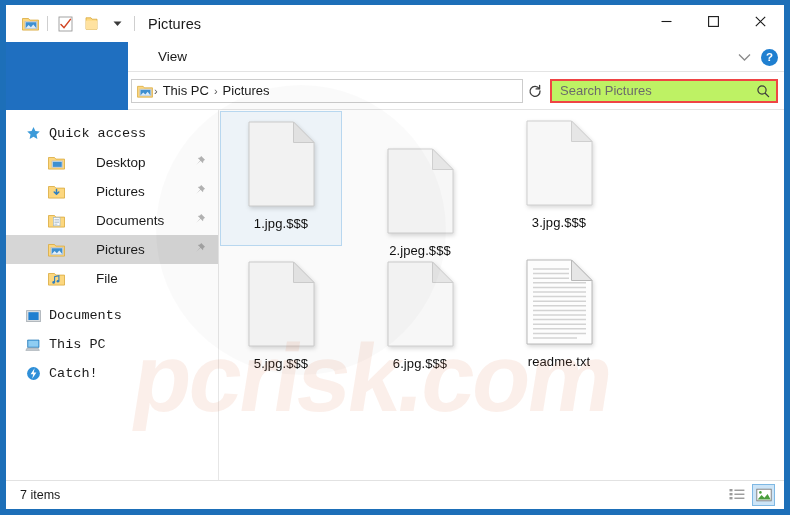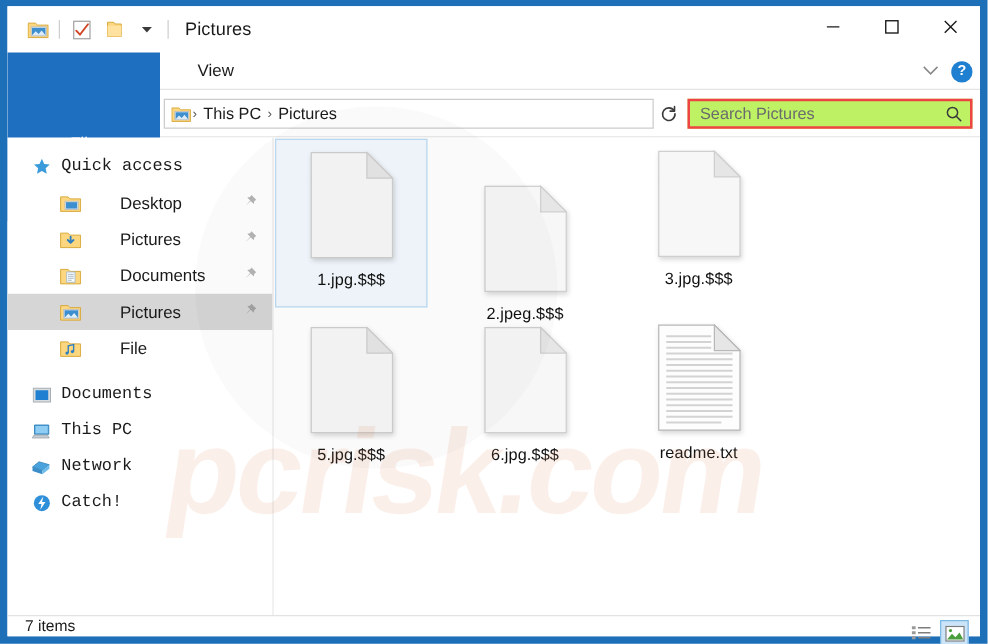--- a/index.html
+++ b/index.html
@@ -156,21 +156,21 @@
   .doc {
     width: 67px; height: 86px; position: relative;
     filter: drop-shadow(1px 2px 2px rgba(0,0,0,.16));
   }
   .fname {
     margin-top: 9px; font-size: 13px; color: #101010;
     white-space: nowrap; text-align: right; letter-spacing: .1px;
   }
   
   .statusbar {
-    height: 17px; flex: 0 0 auto; background: #ffffff;
+    height: 29px; flex: 0 0 auto; background: #ffffff;
     border-top: 1px solid #e2e2e2;
     display: flex; align-items: center; position: relative;
     padding-left: 14px;
   }
   .status-text { font-size: 12.5px; color: #1a1a1a; }
   .viewbtns {
     position: absolute; right: 9px; top: 3px;
     display: flex; gap: 4px; align-items: center;
   }
   .viewbtn {
@@ -429,30 +429,20 @@
         <span class="nav-ico">
           <svg width="16" height="14" viewBox="0 0 16 14">
             <path d="M2.6 2h11.4v7.4H2.6z" fill="#4fa3e0" stroke="#2f7fb8" stroke-width="0.7"></path>
             <path d="M3.4 2.8h9.8v5.8H3.4z" fill="#8fcdf2"></path>
             <path d="M0.8 12.4h13.6l-1.4-2.4H2.2z" fill="#c5ccd2" stroke="#9aa3aa" stroke-width="0.6"></path>
           </svg>
         </span>
         <span class="nav-label">This PC</span>
       </div>
 
-      <div class="nav-item lvl-root">
-        <span class="nav-ico">
-          <svg width="16" height="14" viewBox="0 0 16 14">
-            <path d="M1 6.6l5.2-4.2 8.2 2.4-5.4 4.4z" fill="#4aa3dd" stroke="#2f7fb8" stroke-width="0.6"></path>
-            <path d="M1 6.6v3.2l7.9 2.6V9.2z" fill="#3b8ec7"></path>
-            <path d="M8.9 9.2v3.2l5.6-4.4V4.8z" fill="#6fbbea"></path>
-          </svg>
-        </span>
-        <span class="nav-label">Network</span>
-      </div>
 
       <div class="nav-item lvl-root">
         <span class="nav-ico">
           <svg width="15" height="15" viewBox="0 0 15 15">
             <circle cx="7.5" cy="7.5" r="6.4" fill="#2f8fd8"></circle>
             <path d="M8.6 2.2L4.6 8.2h2.6l-1 4.6 4.2-6.2H7.7z" fill="#ffffff"></path>
           </svg>
         </span>
         <span class="nav-label">Catch!</span>
       </div>

